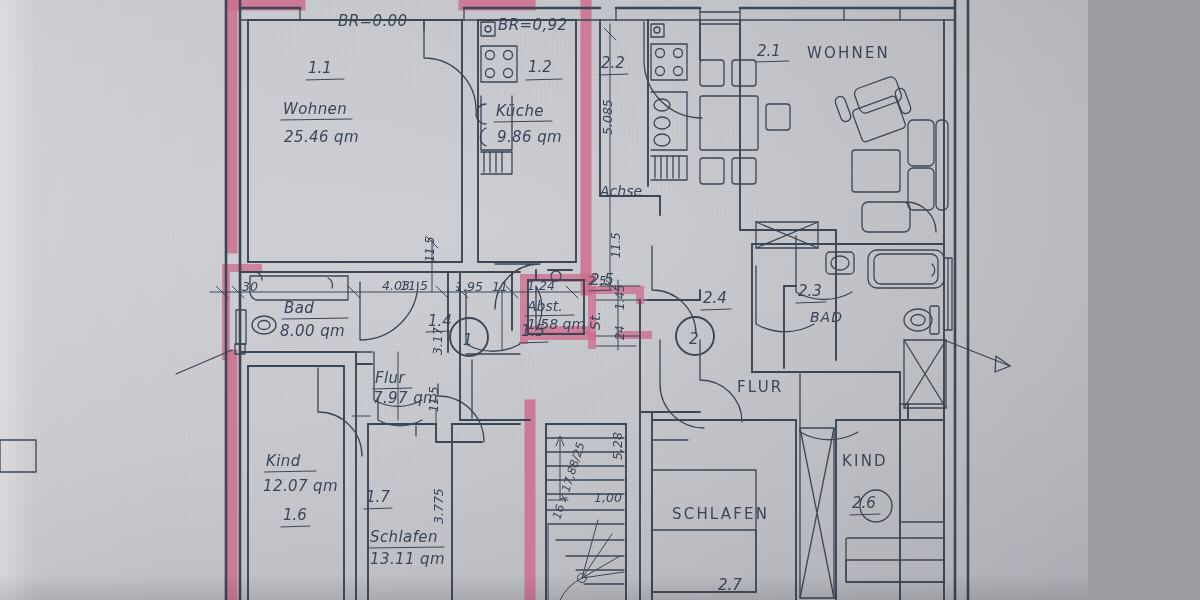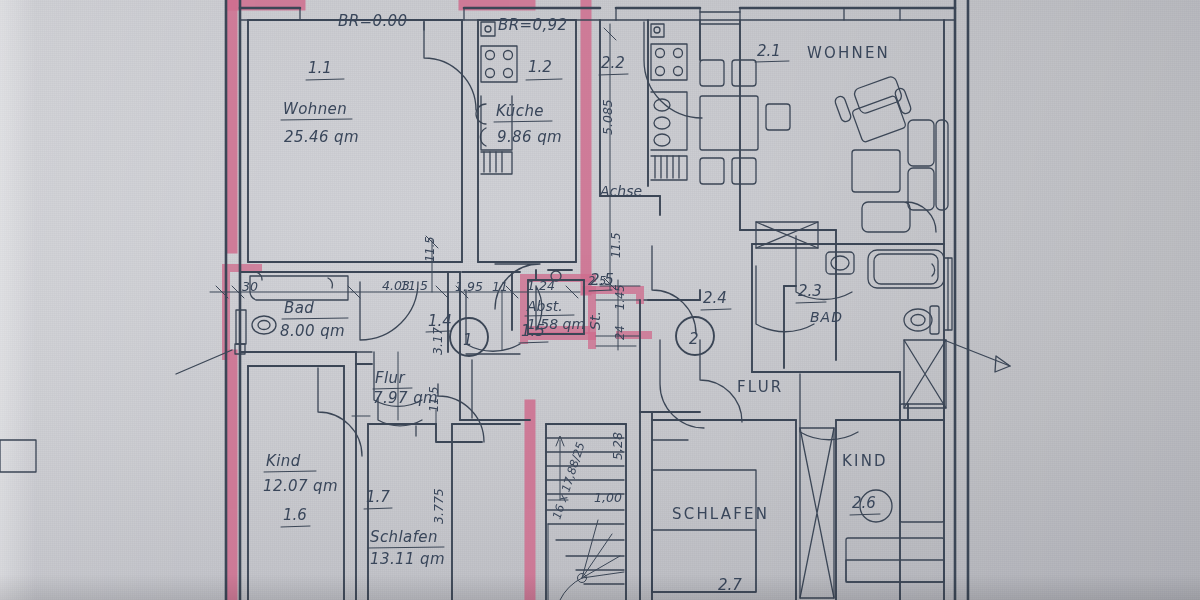--- a/index.html
+++ b/index.html
@@ -1,16 +1,16 @@
 <!DOCTYPE html>
 <html><head>
 <meta charset="utf-8">
 <style>
   html,body{margin:0;padding:0;background:#9c9ca2;}
-  #page{position:relative;width:1200px;height:600px;overflow:hidden;
+  #page{position:relative;width:1088px;height:600px;overflow:hidden;
         background:#14b8a6;
         font-family:"DejaVu Sans", sans-serif;}
   
   #paper{position:absolute;inset:0;
      background:
        linear-gradient(100deg, rgba(255,255,255,.18) 0%, rgba(255,255,255,.05) 22%, rgba(0,0,0,.02) 60%, rgba(0,0,0,.07) 100%),
        radial-gradient(130% 95% at 45% 38%, #d2d3d8 0%, #c8c9ce 45%, #bcbdc4 78%, #aeafb6 100%);
   }
   #grain{position:absolute;inset:0;opacity:.30;mix-blend-mode:multiply;
      background-image:

